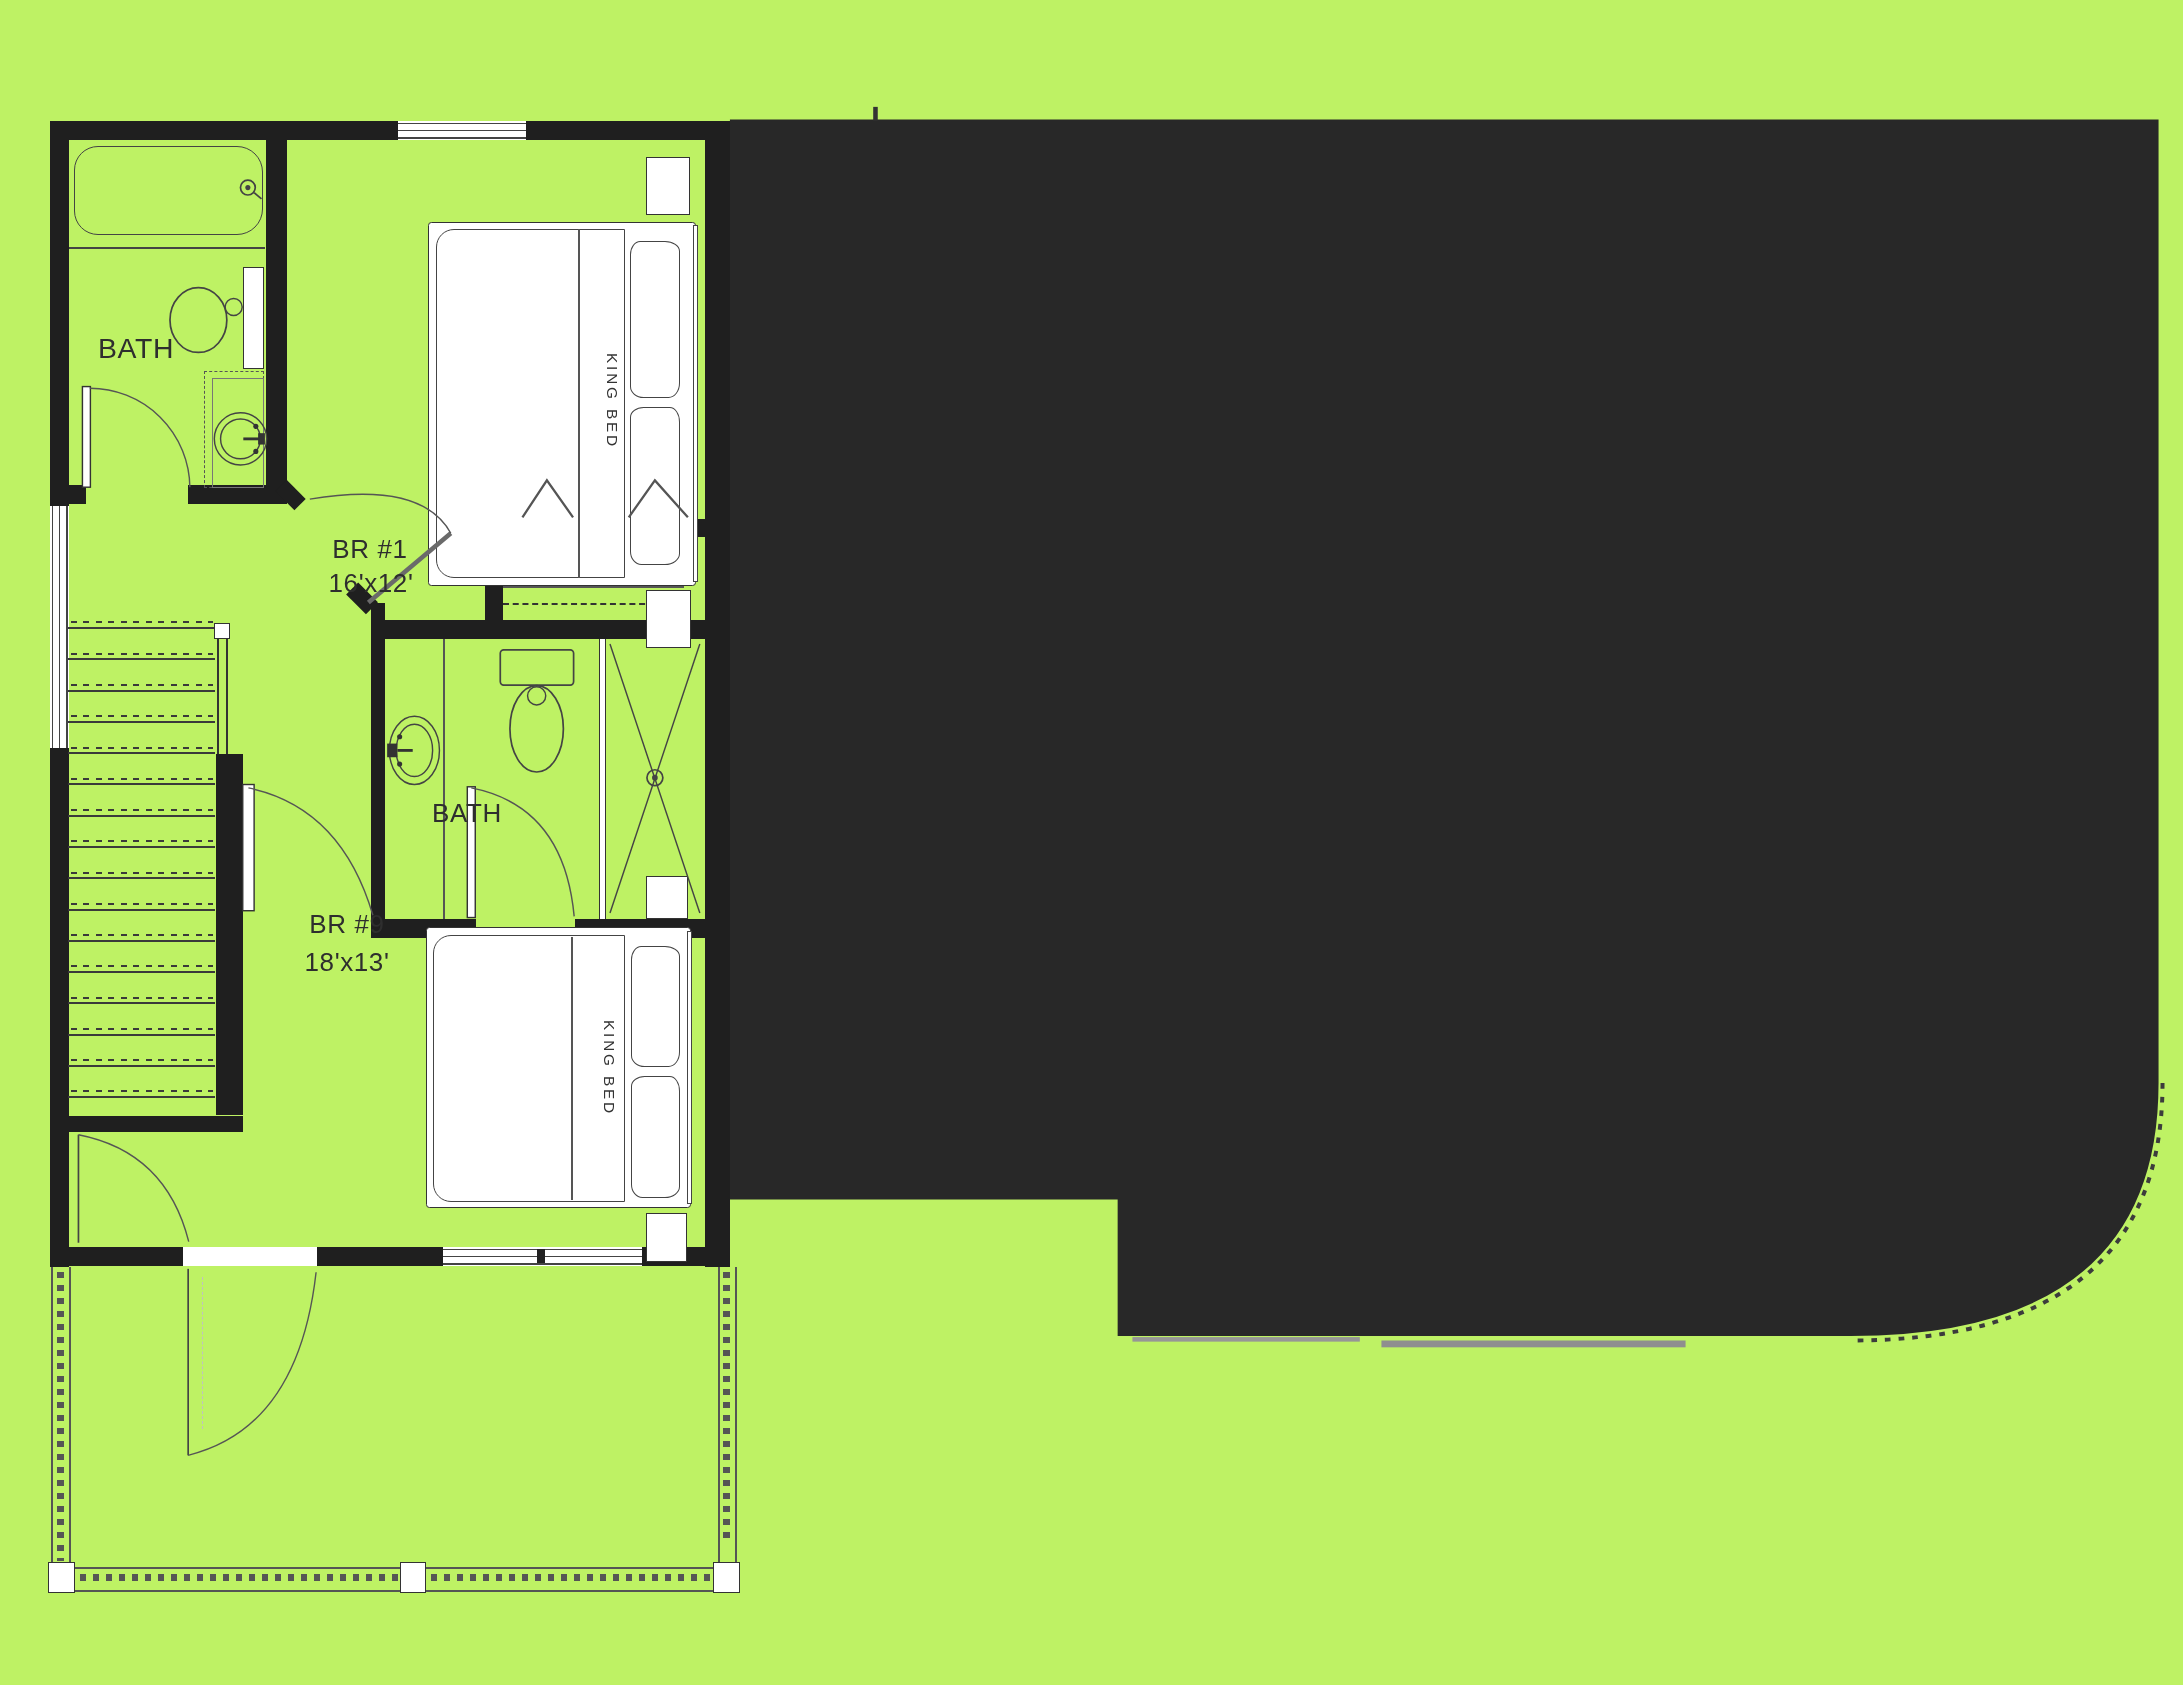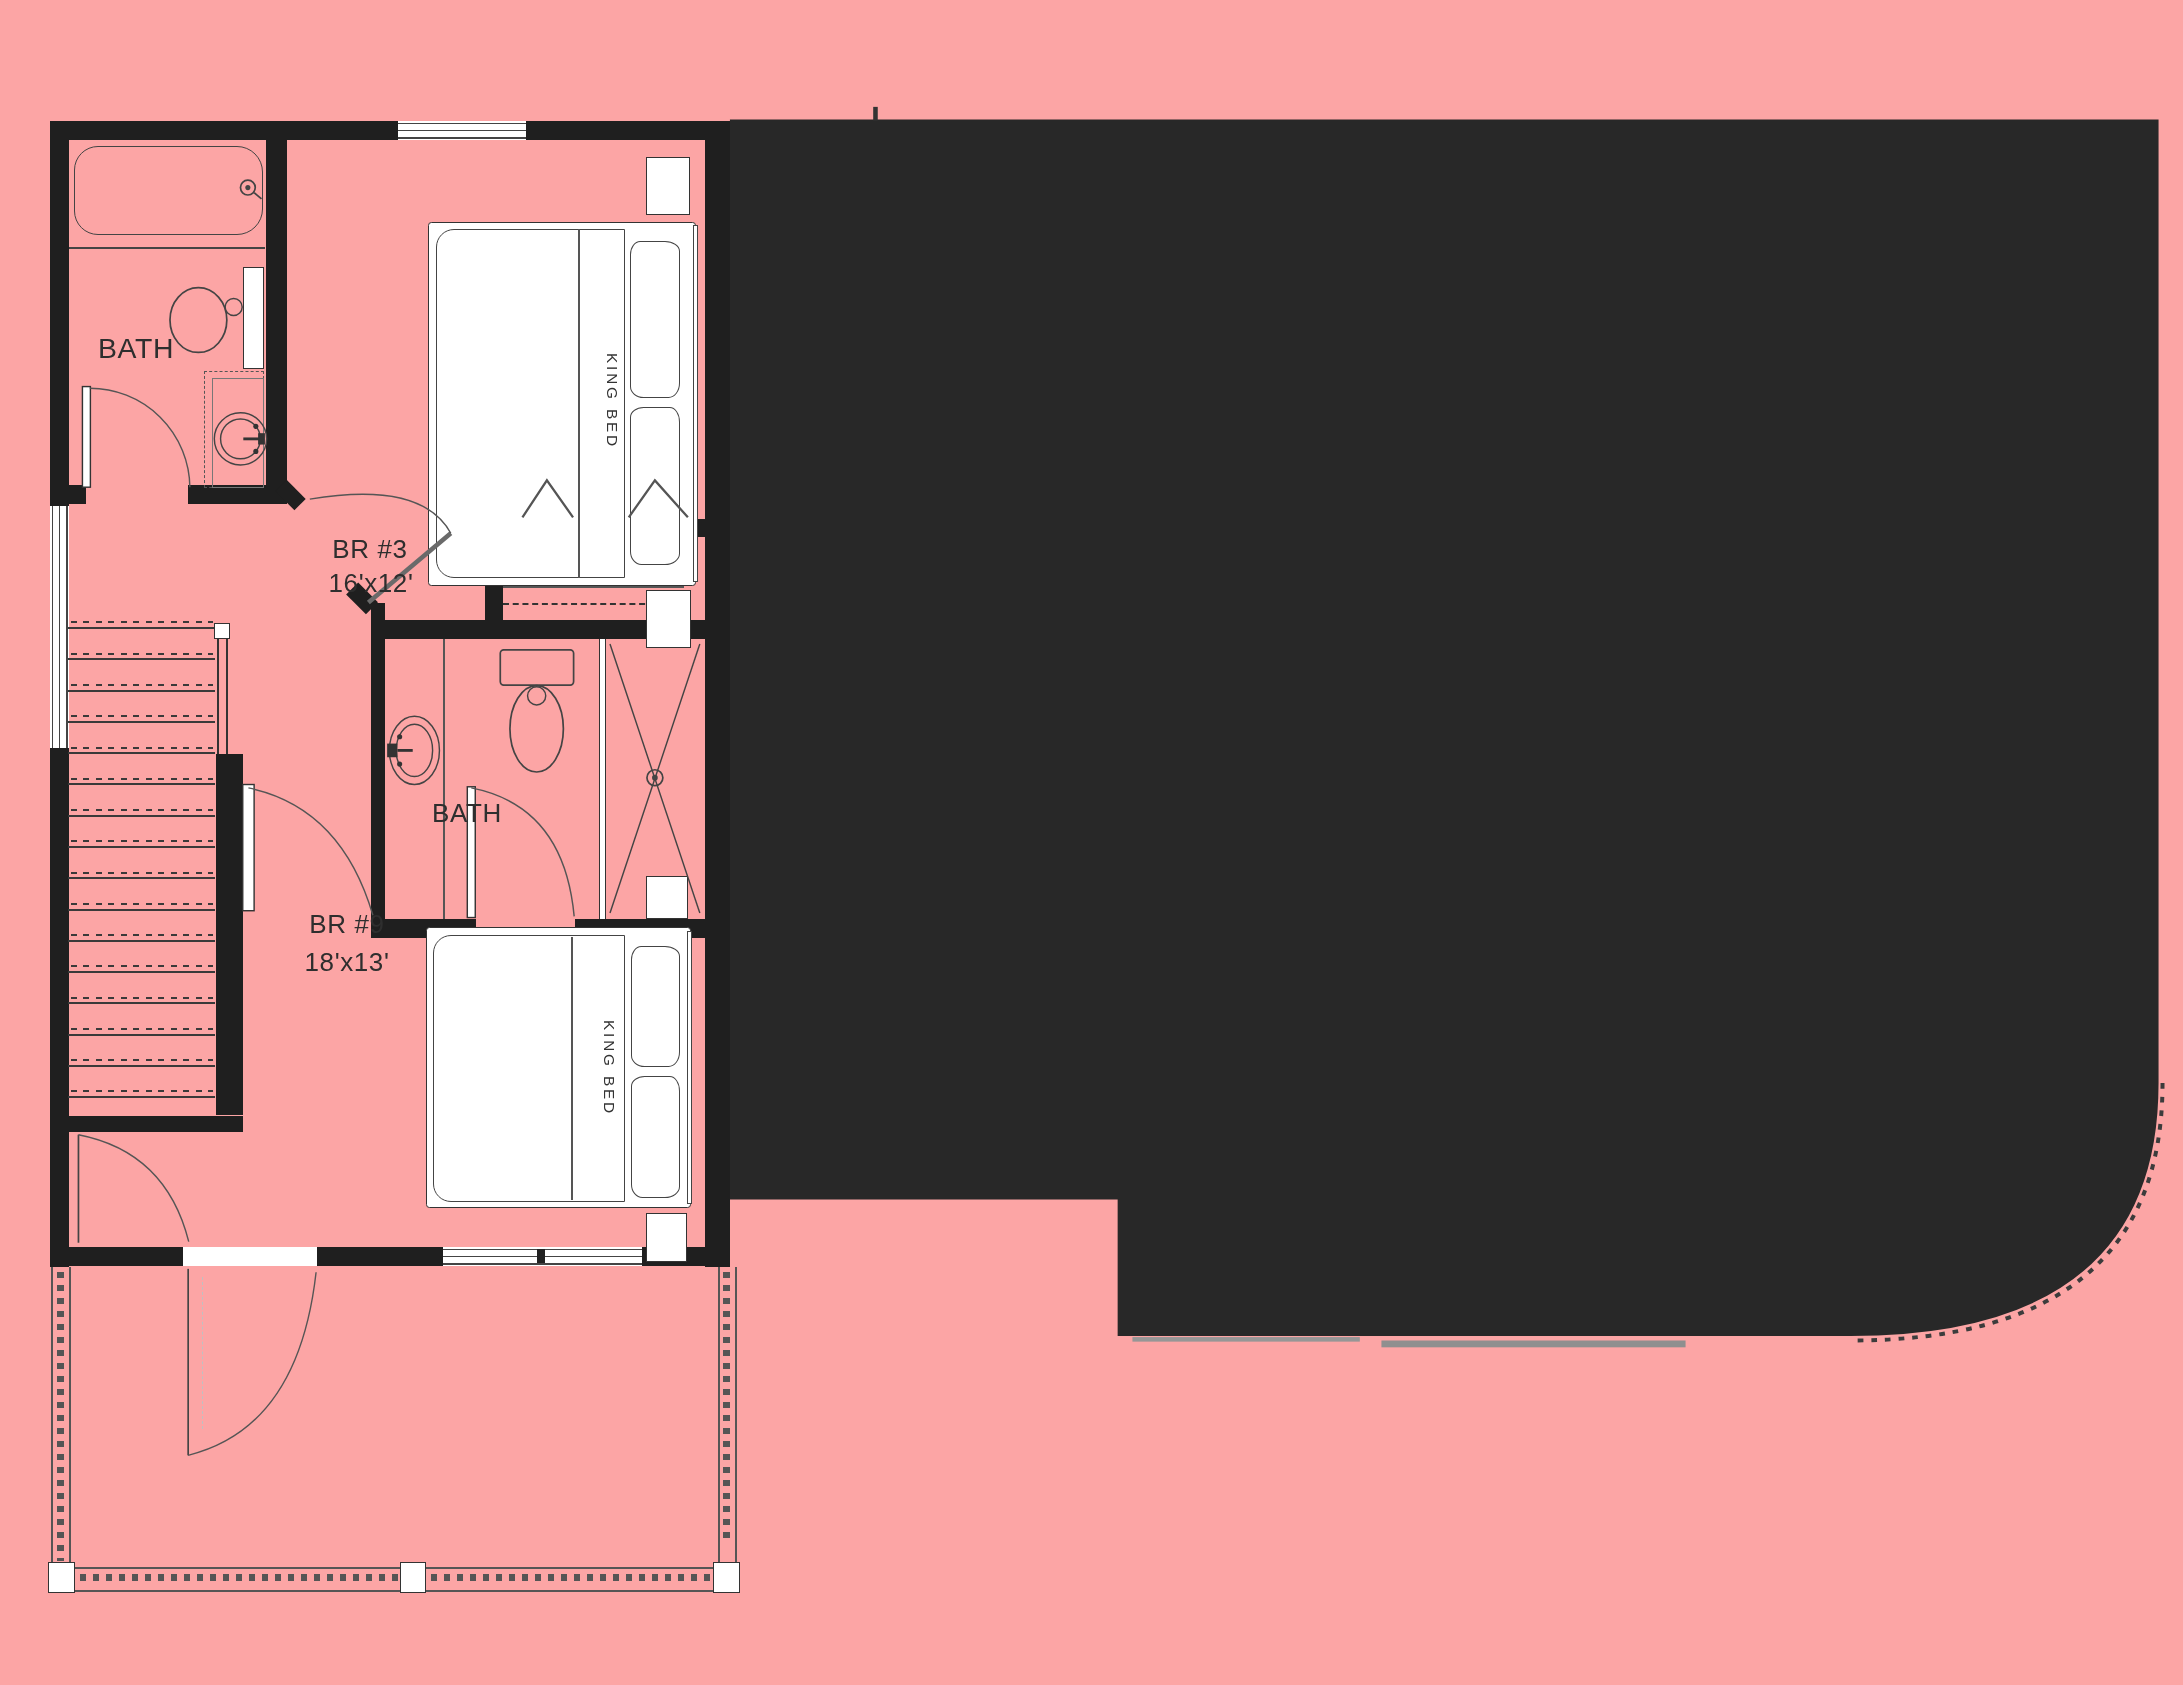--- a/index.html
+++ b/index.html
@@ -1,16 +1,16 @@
 <!DOCTYPE html>
 <html style="font-size:9px"><head>
 <meta charset="utf-8">
 <style>
   html,body{margin:0;padding:0;background:#fff;}
-  .stage{position:relative;width:2183px;height:1685px;background:#fca5a5;overflow:hidden;
+  .stage{position:relative;width:2183px;height:1685px;background:#bef264;overflow:hidden;
          font-family:"Liberation Sans",sans-serif;}
   .abs{position:absolute;box-sizing:border-box;}
   .wall{position:absolute;background:#1f1f1f;box-sizing:border-box;}
   .lbl{position:absolute;color:#2e2e2e;white-space:nowrap;transform:translate(-50%,-50%);
        font-size:26px;letter-spacing:0.6px;}
   .vtext{position:absolute;color:#333;white-space:nowrap;font-size:15.4px;letter-spacing:2.8px;
          transform:translate(-50%,-50%) rotate(90deg);}
   .outl{position:absolute;box-sizing:border-box;border:1.7px solid #333;background:#fff;}
   .thin{position:absolute;background:#444;}
   .tr{position:absolute;left:68px;width:147px;height:1.7px;background:#3a3a3a;}
@@ -201,21 +201,21 @@
     <path d="M 437 1386 Q 600 1420 656 1610" fill="none" stroke="#555" stroke-width="2.5"></path>
 
     <line x1="138" y1="1996" x2="138" y2="2186" stroke="#444" stroke-width="3"></line>
     <path d="M 138 1996 Q 292 2026 332 2184" fill="none" stroke="#555" stroke-width="2.5"></path>
 
     <line x1="331" y1="2232" x2="331" y2="2560" stroke="#444" stroke-width="3"></line>
     <path d="M 331 2560 Q 525 2512 556 2238" fill="none" stroke="#555" stroke-width="2.5"></path>
   </svg>
 
   <div class="lbl" style="left:136px;top:348px;font-size:28.4px;">BATH</div>
-  <div class="lbl" style="left:370px;top:549px;">BR #3</div>
+  <div class="lbl" style="left:370px;top:549px;">BR #1</div>
   <div class="lbl" style="left:371px;top:583px;">16'x12'</div>
   <div class="lbl" style="left:467px;top:813px;">BATH</div>
   <div class="lbl" style="left:347px;top:924px;">BR #9</div>
   <div class="lbl" style="left:347px;top:962px;">18'x13'</div>
   <div class="vtext" style="left:612px;top:401px;">KING BED</div>
   <div class="vtext" style="left:609px;top:1068px;">KING BED</div>
 
 </div>
 
 

